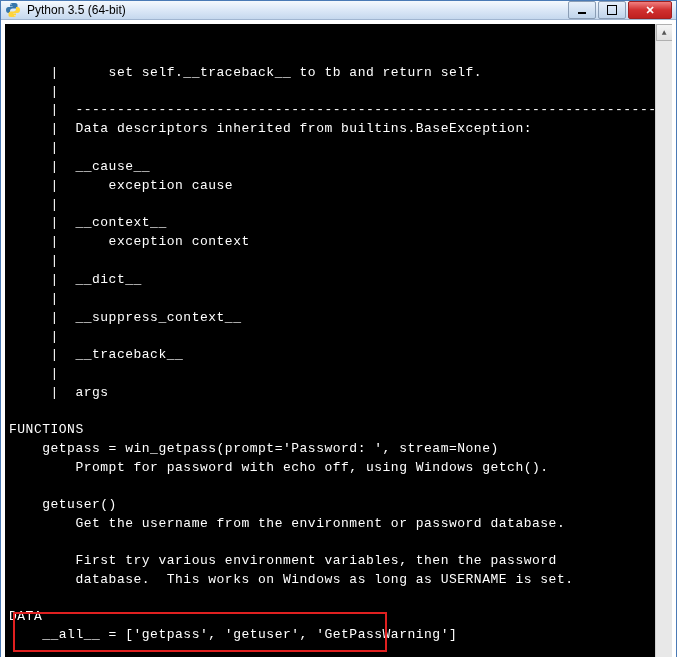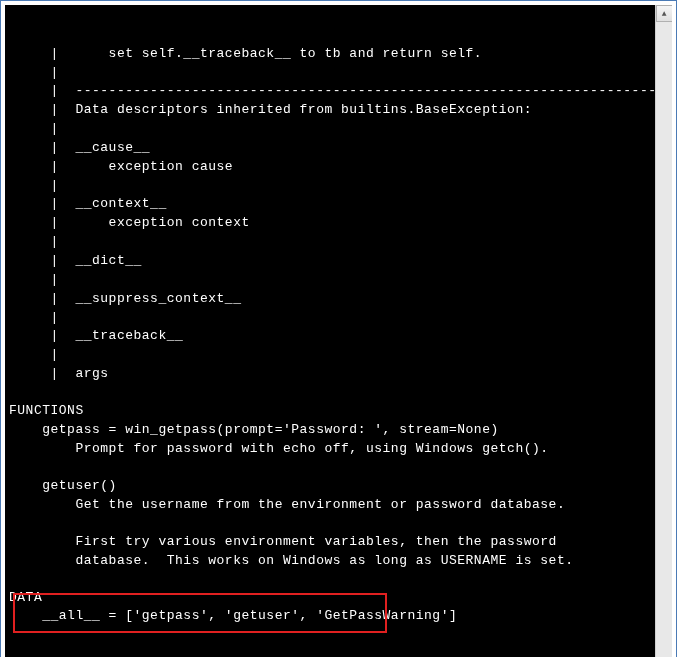--- a/index.html
+++ b/index.html
@@ -150,20 +150,36 @@
     }
     .line {
       display: block;
       min-height: 1.4em;
     }
   </style>
 </head>
 <body>
 
 <div class="window">
+  <div class="titlebar">
+    <div class="app-icon">
+      <svg viewBox="0 0 16 16">
+        <path d="M7.5 1c-2 0-2.5 1-2.5 2v1.5h2.7v0.5H3.5c-1.5 0-2.5 1-2.5 3s1 3 2.5 3h1.5v-2c0-1.5 1-2.5 2.5-2.5h3c1 0 2-0.8 2-2V3c0-1-0.5-2-2.5-2h-2.5z" fill="#3776ab"></path>
+        <path d="M8.5 15c2 0 2.5-1 2.5-2v-1.5H8.3v-0.5h4.2c1.5 0 2.5-1 2.5-3s-1-3-2.5-3h-1.5v2c0 1.5-1 2.5-2.5 2.5h-3c-1 0-2 0.8-2 2V13c0 1 0.5 2 2.5 2h2.5z" fill="#ffd43b"></path>
+        <circle cx="6" cy="2.5" r="0.5" fill="#fff"></circle>
+        <circle cx="10" cy="13.5" r="0.5" fill="#fff"></circle>
+      </svg>
+    </div>
+    <div class="title">Python 3.5 (64-bit)</div>
+    <div class="window-controls">
+      <div class="win-btn min"></div>
+      <div class="win-btn max"></div>
+      <div class="win-btn close"></div>
+    </div>
+  </div>
   <div class="client-area">
     <div class="terminal">
       <div class="terminal-content" id="term-lines"><span class="line">     |      set self.__traceback__ to tb and return self.</span><span class="line">     |</span><span class="line">     |  ----------------------------------------------------------------------</span><span class="line">     |  Data descriptors inherited from builtins.BaseException:</span><span class="line">     |</span><span class="line">     |  __cause__</span><span class="line">     |      exception cause</span><span class="line">     |</span><span class="line">     |  __context__</span><span class="line">     |      exception context</span><span class="line">     |</span><span class="line">     |  __dict__</span><span class="line">     |</span><span class="line">     |  __suppress_context__</span><span class="line">     |</span><span class="line">     |  __traceback__</span><span class="line">     |</span><span class="line">     |  args</span><span class="line"></span><span class="line">FUNCTIONS</span><span class="line">    getpass = win_getpass(prompt='Password: ', stream=None)</span><span class="line">        Prompt for password with echo off, using Windows getch().</span><span class="line"></span><span class="line">    getuser()</span><span class="line">        Get the username from the environment or password database.</span><span class="line"></span><span class="line">        First try various environment variables, then the password</span><span class="line">        database.  This works on Windows as long as USERNAME is set.</span><span class="line"></span><span class="line">DATA</span><span class="line">    __all__ = ['getpass', 'getuser', 'GetPassWarning']</span><span class="line"></span></div>
       <div class="highlight-box" id="hbox" style="top: 588px; left: 8px; width: 374px; height: 40px;"></div>
       <div class="scrollbar-track">
         <div class="scroll-btn">▲</div>
         <div class="scroll-track-middle">
           
         </div>
         

